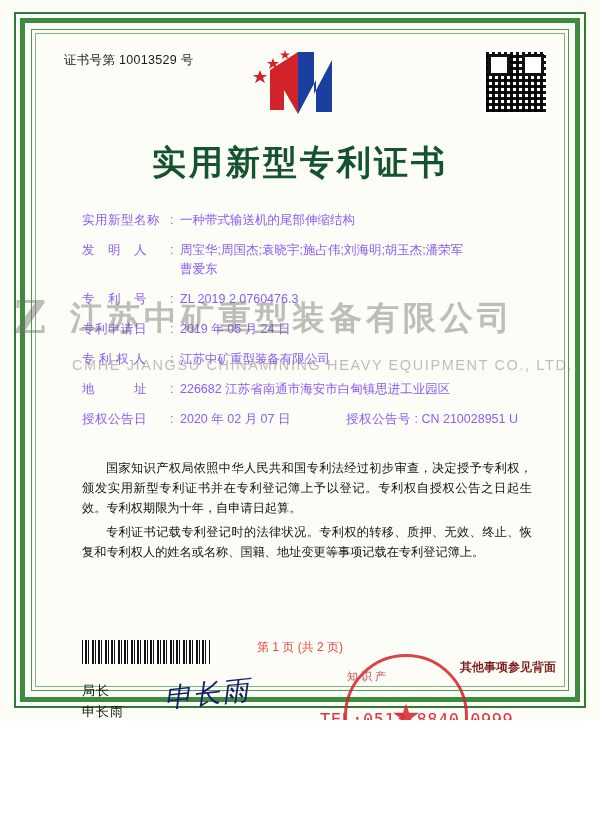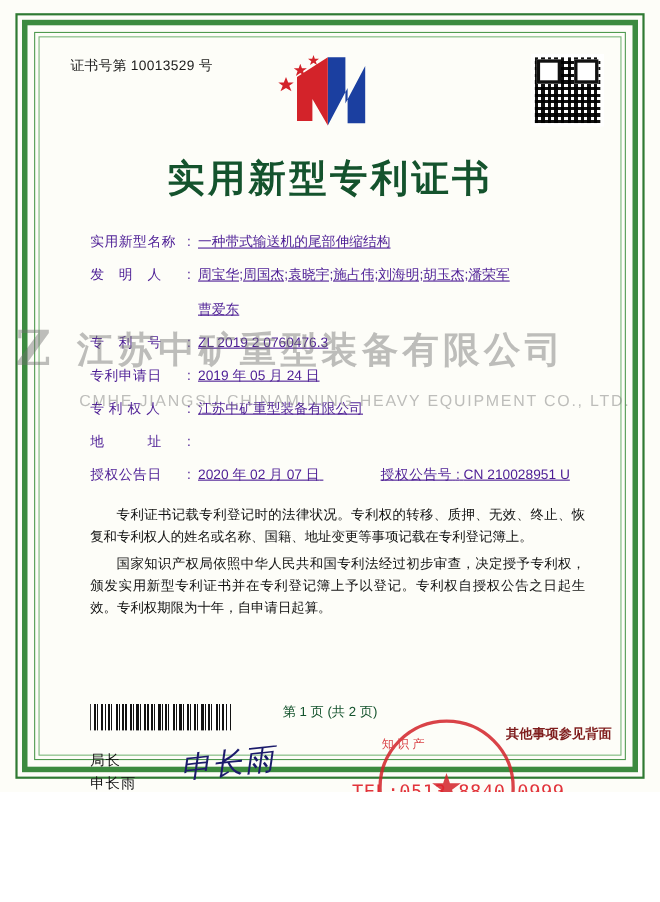--- a/index.html
+++ b/index.html
@@ -116,45 +116,44 @@
     letter-spacing: 3px;
     color: #14532d;
   }
 
   .fields {
     position: absolute;
     left: 38px;
     right: 20px;
     top: 172px;
     font-size: 12.5px;
-    color: #4c1d95;
+    color: #8b5cf6;
   }
   .field-row {
     display: flex;
     align-items: flex-start;
     margin-bottom: 13px;
     line-height: 17px;
   }
   .field-label {
     width: 88px;
     flex: 0 0 88px;
     letter-spacing: 0.5px;
     white-space: nowrap;
   }
   .field-colon {
     width: 10px;
     flex: 0 0 10px;
   }
   .field-value {
     flex: 1;
-    text-decoration: underline;
   }
   .field-value .line2 {
     display: block;
-    margin-top: 14px;
+    margin-top: 2px;
   }
   .inline-extra {
     margin-left: 52px;
   }
   .inline-extra .lbl { letter-spacing: 0.5px; }
 
   .paras {
     position: absolute;
     left: 38px;
     right: 24px;
@@ -286,21 +285,21 @@
     font-weight: bold;
     color: rgba(110,110,110,0.45);
   }
 
   .page-no {
     position: absolute;
     left: 0; right: 0;
     bottom: 24px;
     text-align: center;
     font-size: 12px;
-    color: #14532d;
+    color: #ef4444;
   }
   .footer-note {
     position: absolute;
     left: 0; right: 0;
     bottom: 4px;
     text-align: right;
     font-size: 12px;
     font-weight: bold;
     color: #7f1d1d;
   }
@@ -363,40 +362,41 @@
 
       <div class="field-row">
         <div class="field-label">专 利 权 人</div>
         <div class="field-colon">:</div>
         <div class="field-value">江苏中矿重型装备有限公司</div>
       </div>
 
       <div class="field-row">
         <div class="field-label">地　　　址</div>
         <div class="field-colon">:</div>
+        <div class="field-value">226682 江苏省南通市海安市白甸镇思进工业园区</div>
       </div>
 
       <div class="field-row">
         <div class="field-label">授权公告日</div>
         <div class="field-colon">:</div>
         <div class="field-value">
           <span>2020 年 02 月 07 日</span>
           <span class="inline-extra">
             <span class="lbl">授权公告号</span>
             <span>:</span>
             <span>CN 210028951 U</span>
           </span>
         </div>
       </div>
 
     </div>
 
     <div class="paras">
+      <p>国家知识产权局依照中华人民共和国专利法经过初步审查，决定授予专利权，颁发实用新型专利证书并在专利登记簿上予以登记。专利权自授权公告之日起生效。专利权期限为十年，自申请日起算。</p>
       <p>专利证书记载专利登记时的法律状况。专利权的转移、质押、无效、终止、恢复和专利权人的姓名或名称、国籍、地址变更等事项记载在专利登记簿上。</p>
-      <p>国家知识产权局依照中华人民共和国专利法经过初步审查，决定授予专利权，颁发实用新型专利证书并在专利登记簿上予以登记。专利权自授权公告之日起生效。专利权期限为十年，自申请日起算。</p>
     </div>
 
     <div class="barcode"></div>
 
     <div class="signature-block">
       <div>局长</div>
       <div>申长雨</div>
     </div>
 
     <div class="handwriting">申长雨</div>

